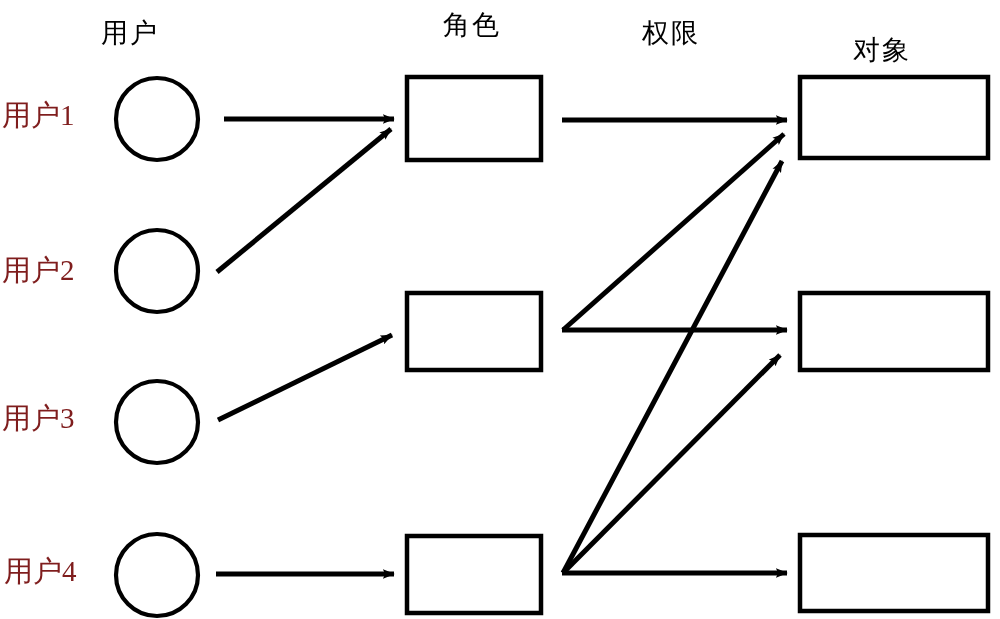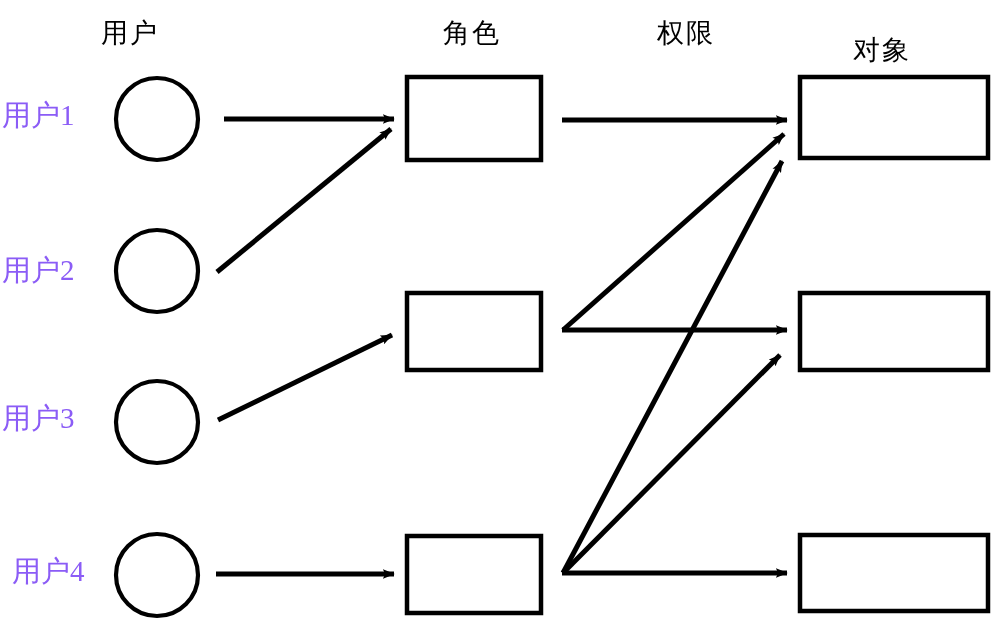--- a/index.html
+++ b/index.html
@@ -31,40 +31,40 @@
     font-size: 27px;
     line-height: 1;
     color: #000000;
     white-space: nowrap;
     letter-spacing: 2px;
   }
   .user-label {
     position: absolute;
     font-size: 29px;
     line-height: 1;
-    color: #8b5cf6;
+    color: #7f1d1d;
     white-space: nowrap;
   }
   .node-text {
     position: absolute;
     font-size: 29px;
     line-height: 1;
     color: #000000;
     white-space: nowrap;
     text-align: center;
   }
   .hdr-user   { left: 101px; top: 12px; }
-  .hdr-role   { left: 443px; top: 12px; }
-  .hdr-perm   { left: 657px; top: 12px; }
+  .hdr-role   { left: 443px; top: 4px; }
+  .hdr-perm   { left: 642px; top: 12px; }
   .hdr-object { left: 853px; top: 29px; }
 
   .ul-1 { left: 2px;  top: 93px;  }
   .ul-2 { left: 2px;  top: 248px; }
   .ul-3 { left: 2px;  top: 396px; text-align: right; }
-  .ul-4 { left: 12px;  top: 549px; }
+  .ul-4 { left: 4px;  top: 549px; }
 
   .rl-1 { left: 427px; top: 95px;  }
   .rl-2 { left: 427px; top: 308px; }
   .rl-3 { left: 427px; top: 551px; }
 
   .sl-1 { left: 820px; top: 94px;  }
   .sl-2 { left: 820px; top: 308px; }
   .sl-3 { left: 820px; top: 549px; }
 </style>
 </head>

